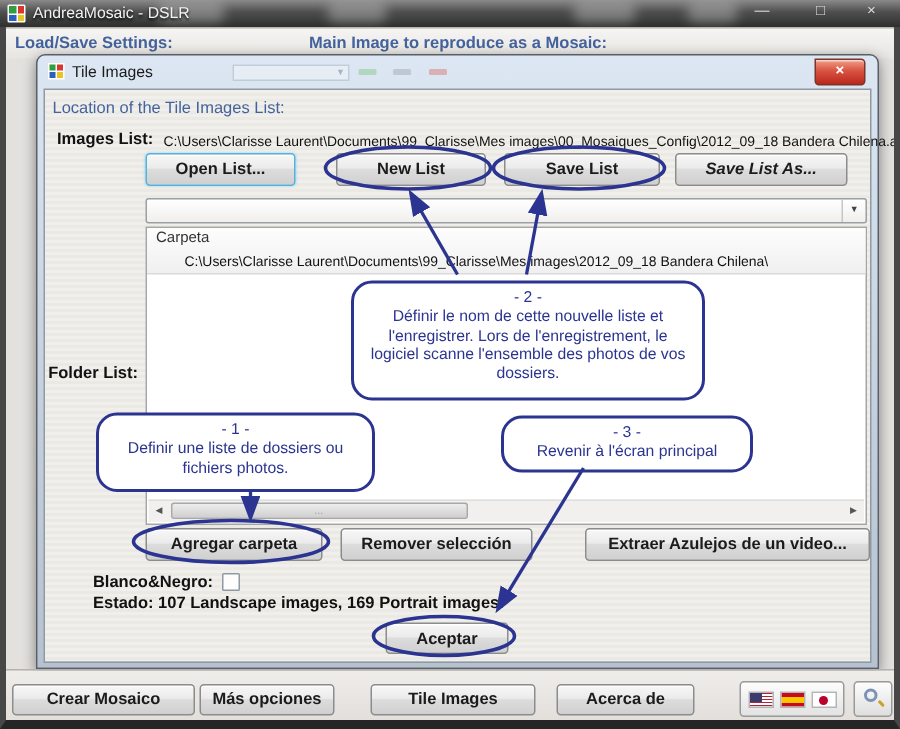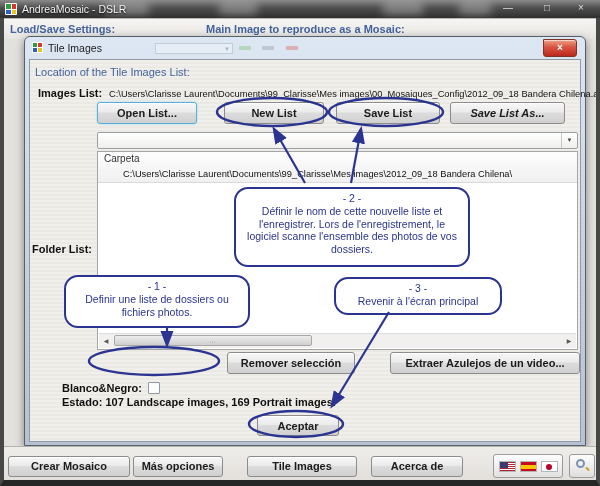--- a/index.html
+++ b/index.html
@@ -237,20 +237,21 @@
           <span class="hs-btn hs-left">◀</span>
           <span class="hs-thumb">
             <span class="hs-grip">⋯</span>
           </span>
           <span class="hs-btn hs-right">▶</span>
         </div>
       </div>
 
       <span class="lbl folder-label">Folder List:</span>
 
+      <div class="btn btn-add">Agregar carpeta</div>
       <div class="btn btn-remove">Remover selección</div>
       <div class="btn btn-extract">Extraer Azulejos de un video...</div>
 
       <span class="lbl bw-label">Blanco&amp;Negro:</span>
       <span class="bw-check"></span>
       <span class="status">Estado: 107 Landscape images, 169 Portrait images.</span>
 
       <div class="btn btn-accept">Aceptar</div>
 
       <div class="callout callout1">

